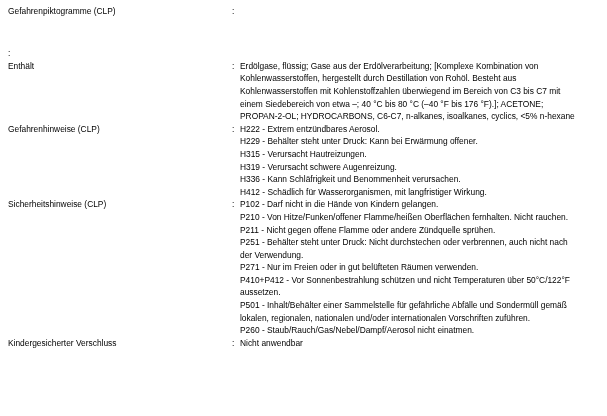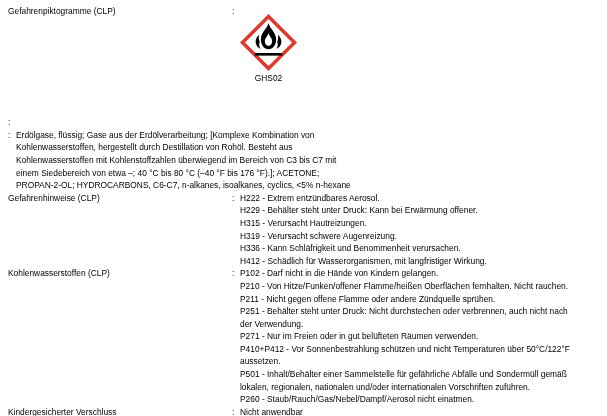--- a/index.html
+++ b/index.html
@@ -28,63 +28,53 @@
 <body>
 
 <div class="sheet">
 
   <div class="field field-pictograms">
     <div class="label">Gefahrenpiktogramme (CLP)</div>
     <div class="colon">:</div>
     <div class="value">
       <div class="picto-row">
 
-        <figure class="picto">
-          <svg viewBox="0 0 56 56" xmlns="http://www.w3.org/2000/svg">
-            <polygon points="28,2.4 53.6,28 28,53.6 2.4,28" fill="#ffffff" stroke="var(--picto-red)" stroke-width="3.4"></polygon>
-            <path fill="#000000" d="M28 9c1.5 5.5 7.5 9 7.5 16 0 5.6-3.4 9.6-7.5 9.6s-7.5-4-7.5-9.6c0-7 6-10.5 7.5-16z"></path>
-            <path fill="#000000" d="M18.6 20.5c-2.3 2.2-3.6 4.8-3.2 7.8.4 2.8 2.2 5 4.7 6-1.3-2.4-1.6-4.8-.7-7.2-.9-1.9-1.2-4.1-.8-6.6z"></path>
-            <path fill="#000000" d="M37.4 20.5c2.3 2.2 3.6 4.8 3.2 7.8-.4 2.8-2.2 5-4.7 6 1.3-2.4 1.6-4.8.7-7.2.9-1.9 1.2-4.1.8-6.6z"></path>
-            <path fill="#ffffff" d="M28 18.8c.9 3 3.6 4.6 3.6 8 0 2.7-1.6 4.6-3.6 4.6s-3.6-1.9-3.6-4.6c0-3.4 2.7-5 3.6-8z"></path>
-            <rect x="14.5" y="38.3" width="27" height="2.6" fill="#000000"></rect>
-          </svg>
-          <figcaption>GHS02</figcaption>
-        </figure>
 
 
       </div>
     </div>
   </div>
 
   <div class="field">
     <div class="colon">:</div>
   </div>
 
   <div class="field">
+    <div class="label">Enthält</div>
     <div class="colon">:</div>
     <div class="value">Erdölgase, flüssig; Gase aus der Erdölverarbeitung; [Komplexe Kombination von
 Kohlenwasserstoffen, hergestellt durch Destillation von Rohöl. Besteht aus
 Kohlenwasserstoffen mit Kohlenstoffzahlen überwiegend im Bereich von C3 bis C7 mit
 einem Siedebereich von etwa –; 40 °C bis 80 °C (–40 °F bis 176 °F).]; ACETONE;
 PROPAN-2-OL; HYDROCARBONS, C6-C7, n-alkanes, isoalkanes, cyclics, &lt;5% n-hexane</div>
   </div>
 
   <div class="field">
     <div class="label">Gefahrenhinweise (CLP)</div>
     <div class="colon">:</div>
     <div class="value">H222 - Extrem entzündbares Aerosol.
 H229 - Behälter steht unter Druck: Kann bei Erwärmung offener.
 H315 - Verursacht Hautreizungen.
 H319 - Verursacht schwere Augenreizung.
 H336 - Kann Schläfrigkeit und Benommenheit verursachen.
 H412 - Schädlich für Wasserorganismen, mit langfristiger Wirkung.</div>
   </div>
 
   <div class="field">
-    <div class="label">Kohlenwasserstoffen (CLP)</div>
+    <div class="label">Sicherheitshinweise (CLP)</div>
     <div class="colon">:</div>
     <div class="value">P102 - Darf nicht in die Hände von Kindern gelangen.
 P210 - Von Hitze/Funken/offener Flamme/heißen Oberflächen fernhalten. Nicht rauchen.
 P211 - Nicht gegen offene Flamme oder andere Zündquelle sprühen.
 P251 - Behälter steht unter Druck: Nicht durchstechen oder verbrennen, auch nicht nach
 der Verwendung.
 P271 - Nur im Freien oder in gut belüfteten Räumen verwenden.
 P410+P412 - Vor Sonnenbestrahlung schützen und nicht Temperaturen über 50°C/122°F
 aussetzen.
 P501 - Inhalt/Behälter einer Sammelstelle für gefährliche Abfälle und Sondermüll gemäß

